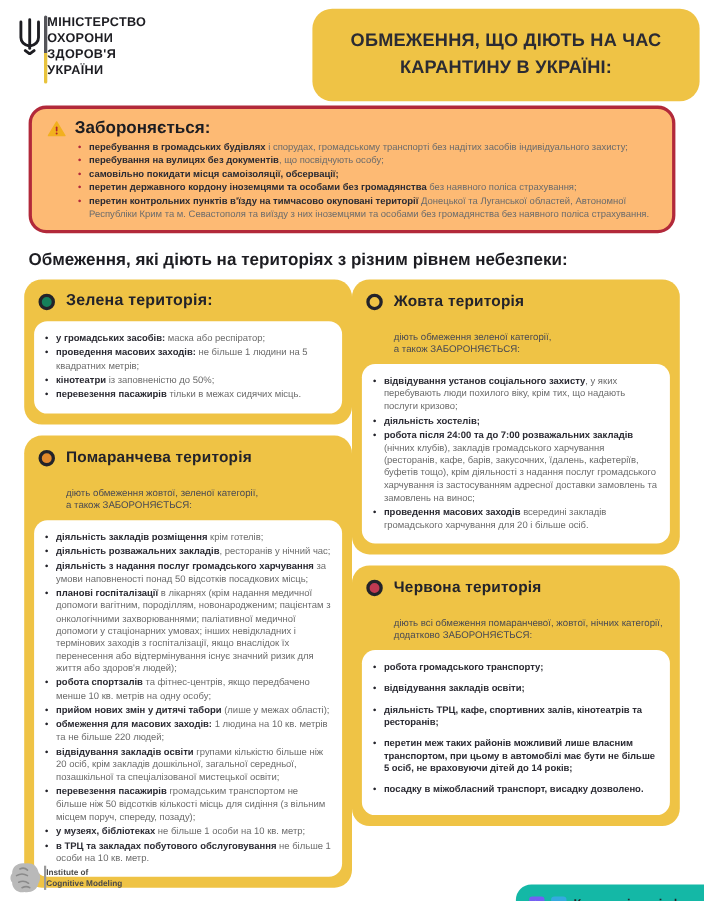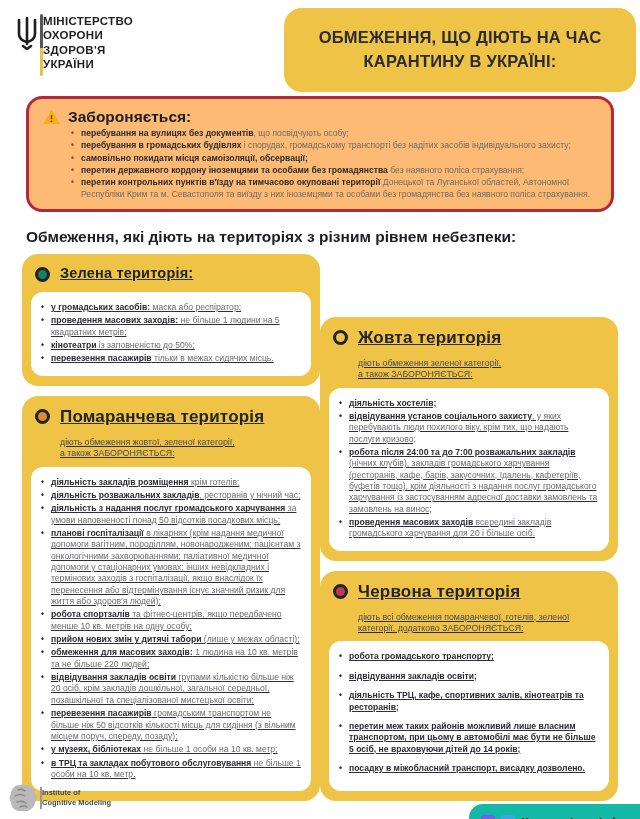--- a/index.html
+++ b/index.html
@@ -38,32 +38,32 @@
   .warn-title { font-size:15.5px; font-weight:bold; color:#1d1d22; }
   .warn-list { list-style:none; padding-left:28px; }
   .warn-list li { position:relative; font-size:8.6px; line-height:1.32; color:#6b6b6b; padding-left:10px; margin-bottom:1px; }
   .warn-list li::before { content:"•"; position:absolute; left:0; top:0; color:#B2293A; font-weight:bold; }
   .warn-list strong { color:#2b2b33; }
 
   
   .section-title { font-size:15.5px; font-weight:bold; color:#1d1d22; padding: 6px 26px 8px 26px; }
 
   
-  .cols { display:flex; gap:0; padding: 0 22px; align-items:flex-end;text-decoration:underline; }
+  .cols { display:flex; gap:0; padding: 0 22px; align-items:flex-start; }
   .col { flex:1; display:flex; flex-direction:column; gap:10px; }
 
   .panel { background:#EFC345; border-radius:16px; padding-bottom:10px; }
   .panel-head { display:flex; gap:10px; padding: 11px 14px 7px 13px; }
   .circle-icon { width:15px; height:15px; border-radius:50%; border:3px solid #23232a; flex:0 0 auto; margin-top:2px; }
   .ci-green  { background:#15805B; }
   .ci-yellow { background:#EFC345; }
   .ci-orange { background:#E2892B; }
   .ci-red    { background:#C13A52; }
-  .panel-title { font-size:17px; font-weight:bold; color:#23232a; letter-spacing:.2px; }
-  .panel-sub { font-size:8.8px; color:#4a4a52; line-height:1.3; margin-top:10px; }
+  .panel-title { font-size:14px; font-weight:bold; color:#23232a; letter-spacing:.2px; }
+  .panel-sub { font-size:8.8px; color:#4a4a52; line-height:1.3; margin-top:20px; }
   .panel-body { background:#fff; border-radius:12px; margin:0 9px; padding:10px 10px 9px 10px; }
   .panel-list { list-style:none; }
   .panel-list li { position:relative; font-size:8.6px; line-height:1.32; color:#6b6b6b; padding-left:10px; margin-bottom:2px; }
   .panel-list li::before { content:"•"; position:absolute; left:0; top:0; color:#23232a; font-weight:bold; }
   .panel-list strong { color:#2b2b33; }
   .panel-list.spread li { margin-bottom:8px; }
   .panel-green .panel-title { font-size:14.5px; }
   .panel-green .panel-head { padding-bottom:10px; }
 
   
@@ -110,22 +110,22 @@
 <div class="warnbox">
   <div class="warn-head">
     <svg class="warn-icon" viewBox="0 0 20 18">
       <path d="M10 1 L19 16 H1 Z" fill="#F2B01E" stroke="#F2B01E" stroke-width="1.5" stroke-linejoin="round"></path>
       <rect x="9.1" y="6" width="1.8" height="5.5" rx="0.9" fill="#B3232E"></rect>
       <circle cx="10" cy="13.6" r="1.1" fill="#B3232E"></circle>
     </svg>
     <span class="warn-title">Забороняється:</span>
   </div>
   <ul class="warn-list">
+      <li><strong>перебування в громадських будівлях</strong> і спорудах, громадському транспорті без надітих засобів індивідуального захисту;</li>
       <li><strong>перебування на вулицях без документів</strong>, що посвідчують особу;</li>
-      <li><strong>перебування в громадських будівлях</strong> і спорудах, громадському транспорті без надітих засобів індивідуального захисту;</li>
       <li><strong>самовільно покидати місця самоізоляції, обсервації;</strong></li>
       <li><strong>перетин державного кордону іноземцями та особами без громадянства</strong> без наявного поліса страхування;</li>
       <li><strong>перетин контрольних пунктів в'їзду на тимчасово окуповані території</strong> Донецької та Луганської областей, Автономної Республіки Крим та м. Севастополя та виїзду з них іноземцями та особами без громадянства без наявного поліса страхування.</li>
     </ul>
 </div>
 
 <div class="section-title">Обмеження, які діють на територіях з різним рівнем небезпеки:</div>
 
 <div class="cols">
   <div class="col">
@@ -180,34 +180,34 @@
       <div class="panel-head">
         <span class="circle-icon ci-yellow"></span>
         <div>
           <div class="panel-title">Жовта територія</div>
           <div class="panel-sub pre">діють обмеження зеленої категорії,
 а також ЗАБОРОНЯЄТЬСЯ:</div>
         </div>
       </div>
       <div class="panel-body">
         <ul class="panel-list">
+            <li><strong>відвідування установ соціального захисту</strong>, у яких перебувають люди похилого віку, крім тих, що надають послуги кризово;</li>
             <li><strong>діяльність хостелів;</strong></li>
-            <li><strong>відвідування установ соціального захисту</strong>, у яких перебувають люди похилого віку, крім тих, що надають послуги кризово;</li>
             <li><strong>робота після 24:00 та до 7:00 розважальних закладів</strong> (нічних клубів), закладів громадського харчування (ресторанів, кафе, барів, закусочних, їдалень, кафетеріїв, буфетів тощо), крім діяльності з надання послуг громадського харчування із застосуванням адресної доставки замовлень та замовлень на винос;</li>
             <li><strong>проведення масових заходів</strong> всередині закладів громадського харчування для 20 і більше осіб.</li>
           </ul>
       </div>
     </section>
 
     <section class="panel">
       <div class="panel-head">
         <span class="circle-icon ci-red"></span>
         <div>
           <div class="panel-title">Червона територія</div>
-          <div class="panel-sub pre">діють всі обмеження помаранчевої, готелів, зеленої категорії, додатково ЗАБОРОНЯЄТЬСЯ:</div>
+          <div class="panel-sub pre">діють всі обмеження помаранчевої, жовтої, нічних категорії, додатково ЗАБОРОНЯЄТЬСЯ:</div>
         </div>
       </div>
       <div class="panel-body">
         <ul class="panel-list spread">
             <li><strong>робота громадського транспорту;</strong></li>
             <li><strong>відвідування закладів освіти;</strong></li>
             <li><strong>діяльність ТРЦ, кафе, спортивних залів, кінотеатрів та ресторанів;</strong></li>
             <li><strong>перетин меж таких районів можливий лише власним транспортом, при цьому в автомобілі має бути не більше 5 осіб, не враховуючи дітей до 14 років;</strong></li>
             <li><strong>посадку в міжобласний транспорт, висадку дозволено.</strong></li>
           </ul>

